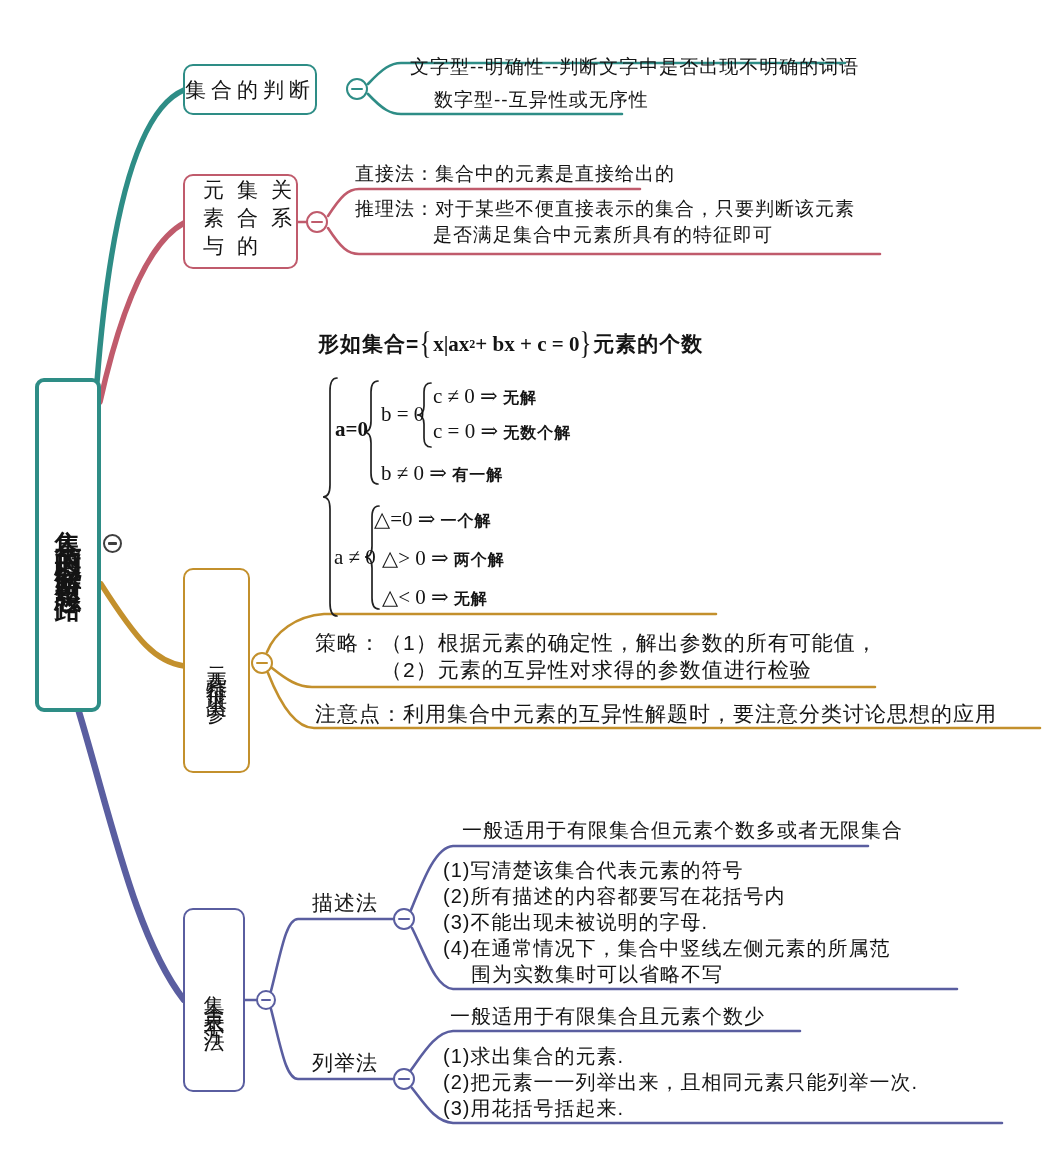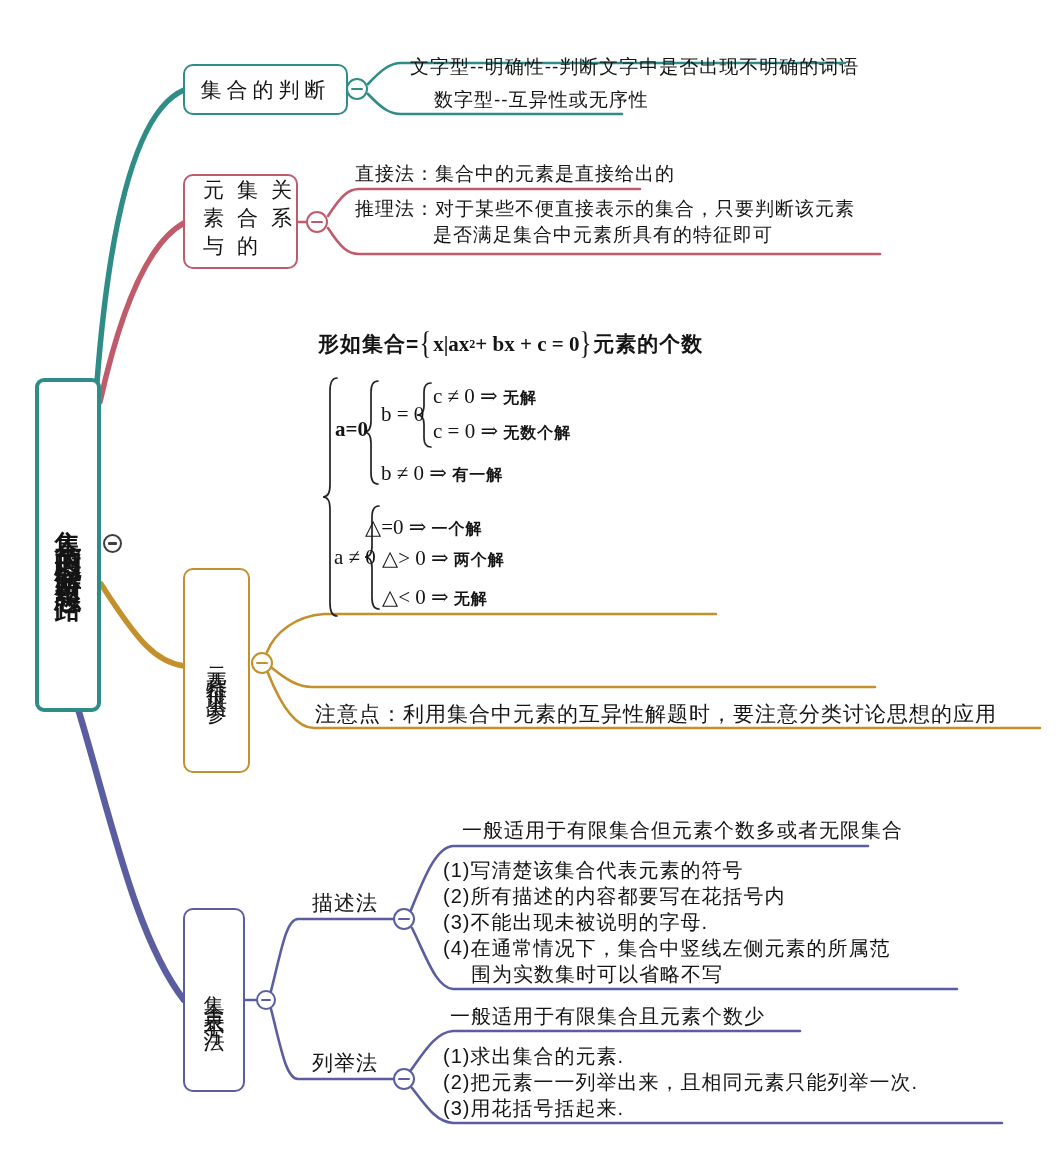--- a/index.html
+++ b/index.html
@@ -76,21 +76,21 @@
     <path stroke="#222" stroke-width="1.7" d="M 379,506 Q 372,506 372,517 L 372,546 Q 372,557 365,557 Q 372,557 372,568 L 372,598 Q 372,609 379,609"></path>
   </svg>
 
   <div class="nbox vtext" style="left:35px;top:378px;width:66px;height:334px;border:4px solid #2e8d86;border-radius:9px;font-size:27px;font-weight:bold;letter-spacing:8px;">
     <span>集合的概念解题思路</span>
   </div>
   <div class="micon" style="left:103px;top:534px;width:19px;height:19px;color:#3f3f3f;">
     <span class="mline"></span>
   </div>
 
-  <div class="nbox" style="left:183px;top:64px;width:165px;height:51px;border:2.6px solid #2e8d86;font-size:21px;letter-spacing:5px;">
+  <div class="nbox" style="left:183px;top:64px;width:134px;height:51px;border:2.6px solid #2e8d86;font-size:21px;letter-spacing:5px;">
     <span>集合的判断</span>
   </div>
   <div class="micon" style="left:346px;top:78px;width:22px;height:22px;color:#2e8d86;">
     <span class="mline"></span>
   </div>
   <div class="abs leaf" style="left:410px;top:36px;margin-top:18px;"><span>文字型--明确性--判断文字中是否出现不明确的词语</span></div>
   <div class="abs leaf" style="left:410px;top:87px;margin-left:24px;"><span>数字型--互异性或无序性</span></div>
 
   <div class="nbox" style="left:183px;top:174px;width:115px;height:95px;border:2.6px solid #c05b6c;font-size:21px;letter-spacing:4px;flex-direction:row;align-items:flex-start;padding-left:18px;line-height:28px;">
     <span>元素与</span>
@@ -124,24 +124,28 @@
       <span class="tbrace">}</span>
       <span>元素的个数</span>
   </div>
 
   <div class="abs math" style="left:335px;top:417px;font-weight:bold;"><span>a=0</span></div>
   <div class="abs math" style="left:381px;top:402px;"><span>b = 0</span></div>
   <div class="abs math" style="left:433px;top:384px;"><span>c ≠ 0 ⇒ </span><span class="cjk">无解</span></div>
   <div class="abs math" style="left:433px;top:419px;"><span>c = 0 ⇒ </span><span class="cjk">无数个解</span></div>
   <div class="abs math" style="left:381px;top:461px;"><span>b ≠ 0 ⇒ </span><span class="cjk">有一解</span></div>
   <div class="abs math" style="left:334px;top:545px;"><span>a ≠ 0</span></div>
-  <div class="abs math" style="left:365px;top:507px;margin-top:8px;"><span>△=0 ⇒ </span><span class="cjk">一个解</span></div>
+  <div class="abs math" style="left:374px;top:507px;"><span>△=0 ⇒ </span><span class="cjk">一个解</span></div>
   <div class="abs math" style="left:382px;top:546px;"><span>△&gt; 0 ⇒ </span><span class="cjk">两个解</span></div>
   <div class="abs math" style="left:382px;top:585px;"><span>△&lt; 0 ⇒ </span><span class="cjk">无解</span></div>
 
+  <div class="abs leaf3" style="left:315px;top:629px;">
+    <div>策略：（1）根据元素的确定性，解出参数的所有可能值，</div>
+    <div class="indent-gold">（2）元素的互异性对求得的参数值进行检验</div>
+  </div>
   <div class="abs leaf3" style="left:315px;top:700px;"><span>注意点：利用集合中元素的互异性解题时，要注意分类讨论思想的应用</span></div>
 
   <div class="nbox vtext" style="left:183px;top:908px;width:62px;height:184px;border:2.6px solid #5a5ea0;font-size:21px;letter-spacing:7px;">
     <span>集合表示方法</span>
   </div>
   <div class="micon" style="left:256px;top:990px;width:20px;height:20px;color:#5a5ea0;">
     <span class="mline"></span>
   </div>
 
   <div class="abs leaf3" style="left:312px;top:889px;"><span>描述法</span></div>

